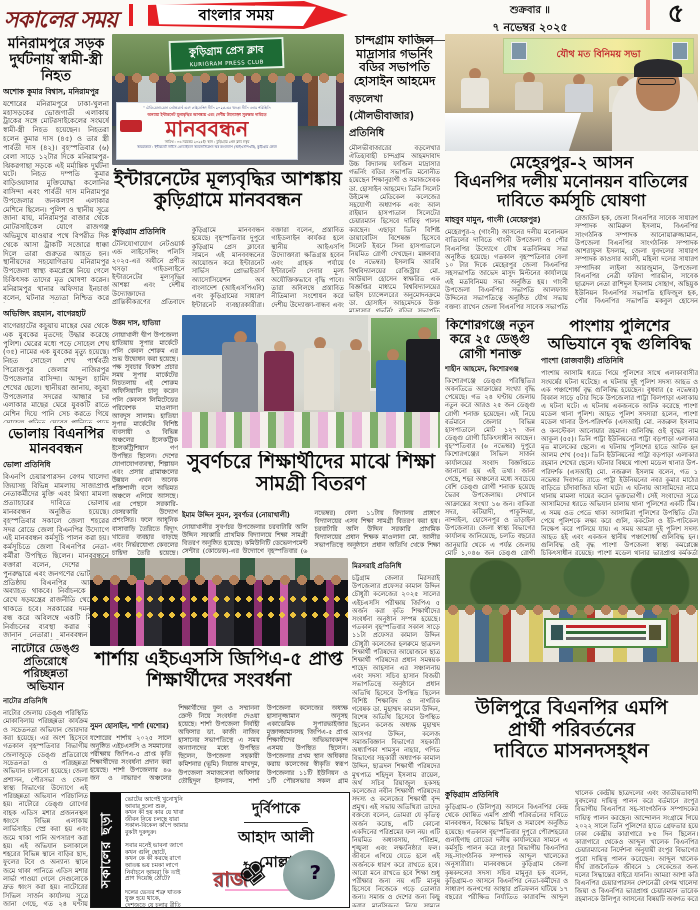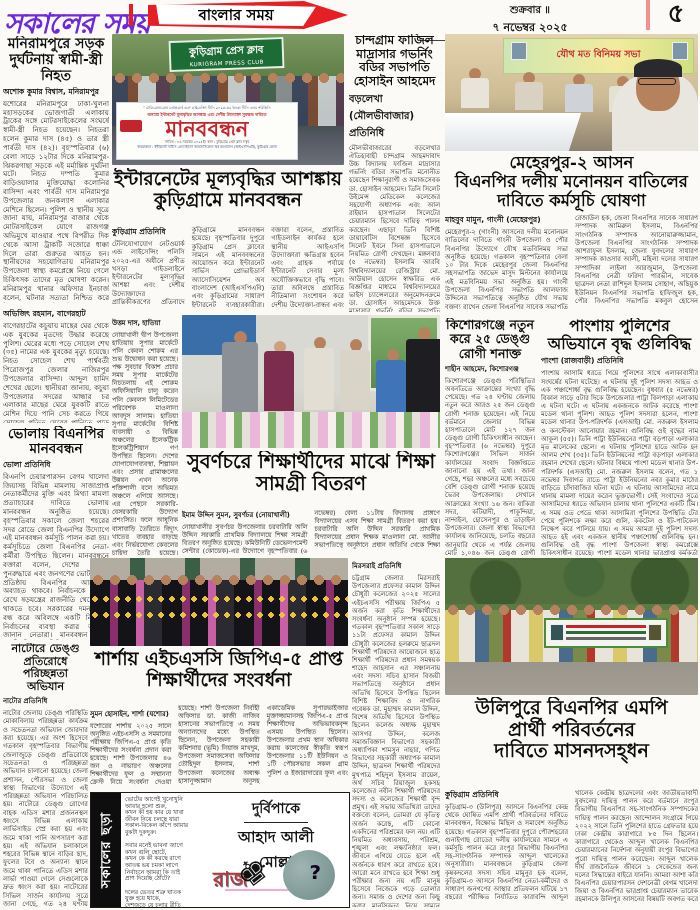--- a/index.html
+++ b/index.html
@@ -11,22 +11,22 @@
   .pre{white-space:pre-line}
   .byline{font-weight:700;font-size:7.5px;margin:2px 0 2px;color:#101010}
   .bodytx{font-size:7px;line-height:1.26;text-align:justify;color:#232323}
   .c2{column-count:2;column-gap:7px}
   .c3{column-count:3;column-gap:7px}
   .photo{position:absolute;overflow:hidden;border-radius:1px}
   .heads{position:absolute;left:0;right:0;height:16px;
          background-image:radial-gradient(circle 5px at 8px 8px,#b5825d 98%,transparent);
          background-size:17px 16px;background-repeat:repeat-x}
   
-  #masthead{position:absolute;left:4px;top:2px;font-size:28px;font-weight:900;
-            font-style:italic;letter-spacing:-1px;color:#6d28d9}
+  #masthead{position:absolute;left:4px;top:2px;font-size:22px;font-weight:900;
+            font-style:italic;letter-spacing:-1px;color:#7f1d1d}
   #mast-bar{position:absolute;left:129px;top:4px;width:4px;height:22px;background:#e51f24}
   #edition-wrap{position:absolute;left:148px;top:1px;width:200px;height:28px;background:#e51f24;
                 clip-path:polygon(0 14%,78% 0,100% 50%,78% 100%,0 88%)}
   #edition-inner{position:absolute;left:156px;top:4px;width:160px;height:22px;background:#fff;
                  display:flex;align-items:center;justify-content:center;
                  clip-path:polygon(0 0,100% 12%,92% 100%,2% 92%)}
   #edition-inner span{font-size:15px;font-weight:700;color:#000}
   #dateblock{position:absolute;left:420px;top:2px;width:220px;text-align:center;
              border-bottom:1.5px solid #444;padding-bottom:2px}
   #dateblock .d1{font-size:10px;font-weight:700}
@@ -224,21 +224,21 @@
   <div class="crowd-c abs" style="left:0;right:0;top:22px;bottom:0"></div>
   <div class="heads" style="top:14px"></div>
   <div class="garland" style="top:36px"></div>
   <div class="garland" style="top:52px"></div>
 </div>
 <div class="art" style="left:90px;top:648px;width:258px;height:54px">
   <h2 class="hl" style="font-size:18.5px">শার্শায় এইচএসসি জিপিএ-৫ প্রাপ্ত শিক্ষার্থীদের সংবর্ধনা</h2>
 </div>
 <div class="art" style="left:90px;top:704px;width:258px;height:84px">
   <div class="c3" style="height:100%">
-    <div class="byline" style="margin-top:4px;font-size:6.8px">সুমন হোসাইন, শার্শা (যশোর)</div>
+    <div class="byline" style="margin-top:16px;font-size:6.8px">সুমন হোসাইন, শার্শা (যশোর)</div>
     <div class="bodytx" style="font-size:6.4px">যশোরের শার্শায় ২০২৫ সালে অনুষ্ঠিত এইচএসসি ও সমমানের পরীক্ষায় জিপিএ-৫ প্রাপ্ত কৃতি শিক্ষার্থীদের সংবর্ধনা প্রদান করা হয়েছে। শার্শা উপজেলার ৪৬ জন ও নাভারণ অঞ্চলের শিক্ষার্থীদের ফুল ও সম্মাননা ক্রেস্ট নিয়ে সংবর্ধনা দেওয়া হয়েছে। শার্শা উপজেলা নির্বাহী অফিসার ডা. কাজী নাজিব হাসানের সভাপতিত্বে এ সময় অন্যান্যদের মধ্যে উপস্থিত ছিলেন, উপজেলা সহকারী কমিশনার (ভূমি) নিয়াজ মাখদুম, উপজেলা সমাজসেবা অফিসার তৌহিদুল ইসলাম, শার্শা উপজেলা কলেজের অধ্যক্ষ হাসানুজ্জামান অনুসহ একাডেমিক সুপারভাইজার মুক্তাজ্জামানসহ জিপিএ-৫ প্রাপ্ত শিক্ষার্থীদের অভিভাবকবৃন্দ এসময় উপস্থিত ছিলেন। উপজেলার প্রথম স্থান অধিকার করায় কলেজের স্বীকৃতি স্বরূপ উপজেলার ১১টি ইউনিয়ন ও ১টি পৌরসভার সকল গ্রাম পুলিশ ও ইজারাদারের ফুল এবং সম্মাননা ক্রেস্ট দিয়ে সংবর্ধনা দেওয়া হয়।</div>
   </div>
 </div>
 
 <div class="art" style="left:352px;top:558px;width:88px;height:349px">
   <div class="byline" style="font-size:6.8px">মিরসরাই প্রতিনিধি</div>
   <div class="bodytx" style="font-size:6.5px">চট্টগ্রাম জেলার মিরসরাই উপজেলার প্রফেসর কামাল উদ্দিন চৌধুরী কলেজের ২০২৫ সালের এইচএসসি পরীক্ষায় জিপিএ ৫ অর্জন করা কৃতি শিক্ষার্থীদের সংবর্ধনা অনুষ্ঠান সম্পন্ন হয়েছে। গতকাল বৃহস্পতিবার সকাল সাড়ে ১১টা প্রফেসর কামাল উদ্দিন চৌধুরী কলেজের হলরুমে ছাত্রদল শিক্ষার্থী পরিষদের আয়োজনে ছাত্র শিক্ষার্থী পরিষদের প্রধান সমন্বয়ক শাহেদ আহসান এর সঞ্চালনায় এবং সদস্য সচিব হাসান বিজয়ী সভাপতিত্বে অনুষ্ঠানে প্রধান অতিথি হিসেবে উপস্থিত ছিলেন বিশিষ্ট শিক্ষাবিদ ও নাগরিক গবেষক ডা. মুহাম্মদ কামাল উদ্দিন, বিশেষ অতিথি হিসেবে উপস্থিত ছিলেন কলেজ অধ্যক্ষ মুহাম্মদ আসগর উদ্দিন, কলেজ সমাজবিজ্ঞান বিভাগের সহকারী অধ্যাপিকা শামসুন নাহার, গণিত বিভাগের সহকারী অধ্যাপক কামাল উদ্দিন, ছাত্রদল শিক্ষার্থী পরিষদের মুখপাত্র শহিদুল ইসলাম রায়েল, অর্থ সচিব রিয়াজুল হকসহ কলেজের নবীন শিক্ষার্থী পরিষদের সদস্য ও কলেজের শিক্ষার্থী বৃন্দ প্রমুখ। এই সভায় অতিথিরা তাদের বক্তব্যে বলেন, তোমরা যে কৃতিত্ব অর্জন করেছ, এটি কোনো একদিনের পরিশ্রমের ফল নয়। এটি নিয়মিত অধ্যবসায়, পরিশ্রম, শৃঙ্খলা এবং লক্ষ্যনিষ্ঠার ফল। জীবনে এগিয়ে যেতে হলে এই অর্জনকে ধারণ করে রাখতে হবে। আরো মনে রাখতে হবে শিক্ষা শুধু পরীক্ষার জন্য নয় এটি মানুষ হিসেবে নিজেকে গড়ে তোলার জন্য। সমাজ ও দেশের জন্য কিছু করার মানসিকতা নিয়ে সামনে এগিয়ে চলো। দেশ তোমাদের মতো মেধাবী, সৎ, পরিশ্রমী তরুণদেরই প্রয়োজন।</div>
 </div>
 
 <div class="photo" style="left:445px;top:558px;width:253px;height:137px;background:linear-gradient(#5d7a45 0 42%,#8e8a82 42%,#a39d93)">

